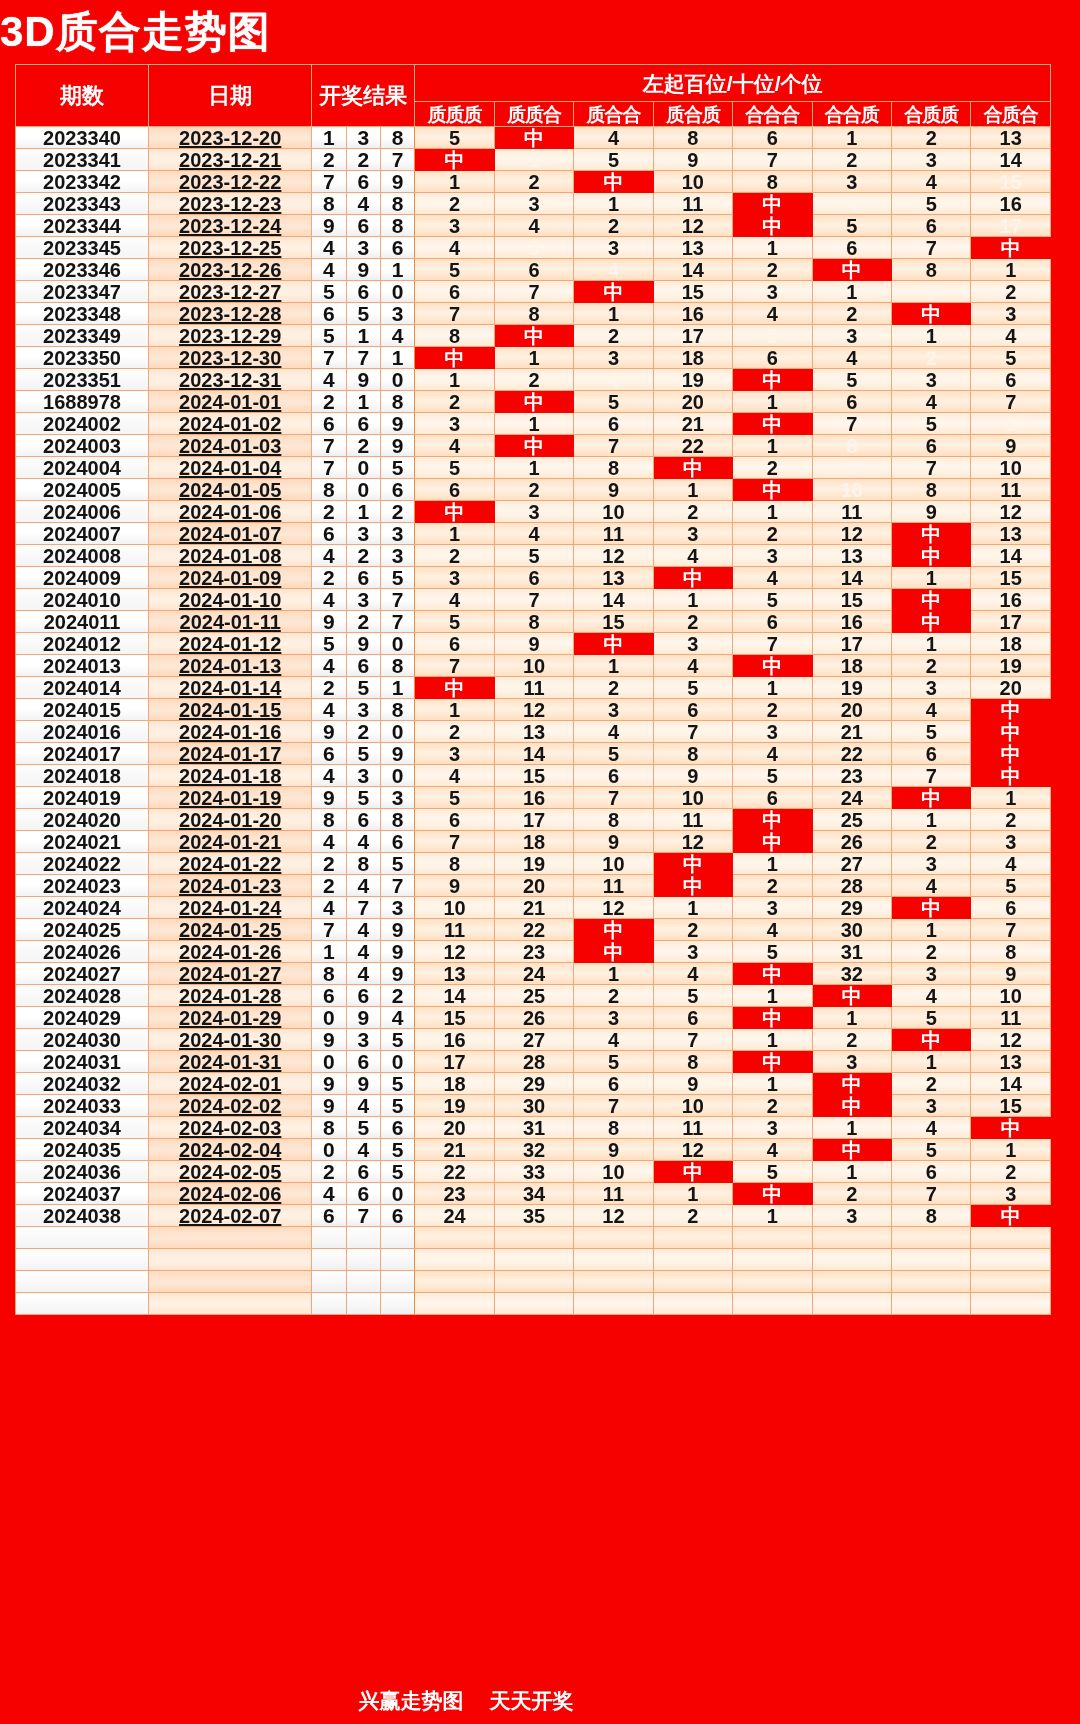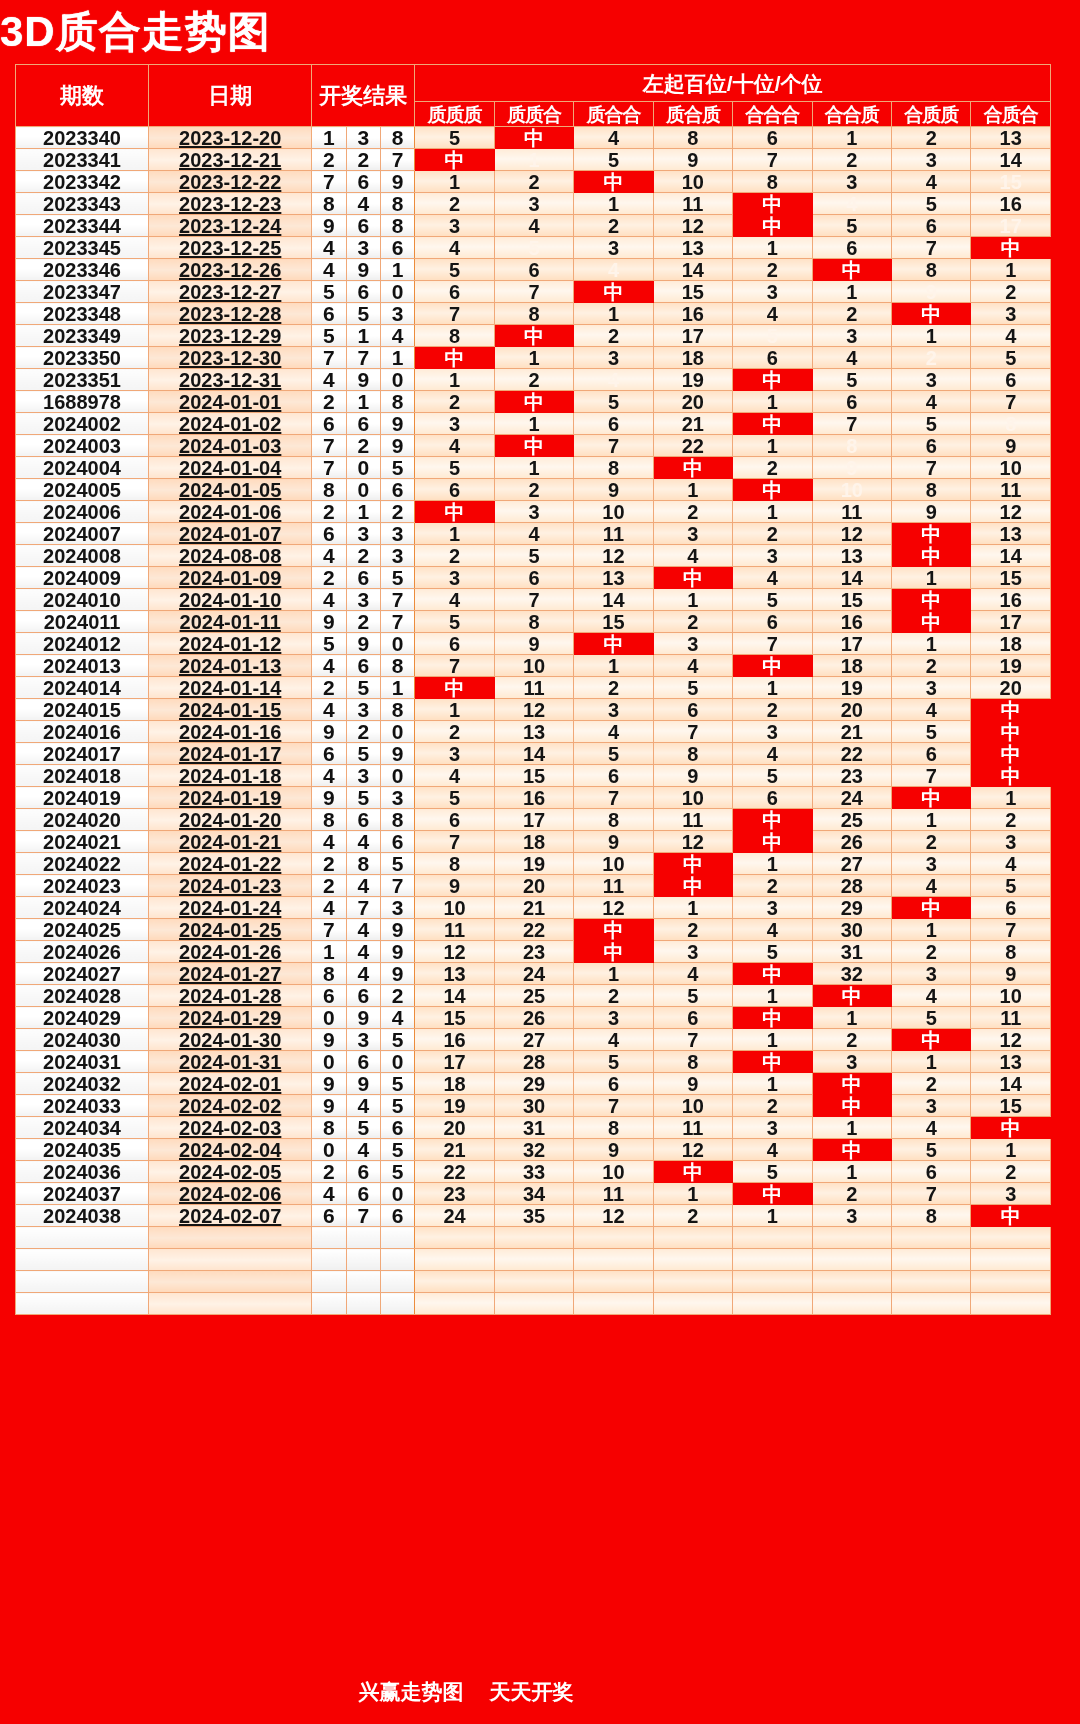--- a/index.html
+++ b/index.html
@@ -124,20 +124,21 @@
 
   
   #footer {
     position: absolute;
     left: 0;
     bottom: 0;
     width: 932px;
     height: 46px;
     background: #f60000;
     display: flex;
+    align-items: center;
     justify-content: center;
     gap: 26px;
   }
   #footer span {
     color: #ffffff;
     font-size: 21px;
     font-weight: bold;
   }
 </style>
 </head>
@@ -465,21 +466,21 @@
             <td class="cell">4</td>
             <td class="cell">11</td>
             <td class="cell">3</td>
             <td class="cell">2</td>
             <td class="cell">12</td>
             <td class="cell hit">中</td>
             <td class="cell">13</td>
           </tr>
           <tr>
             <td class="issue alt">2024008</td>
-            <td class="date alt">2024-08-08</td>
+            <td class="date alt">2024-01-08</td>
             <td class="ball first">4</td>
             <td class="ball">2</td>
             <td class="ball last">3</td>
             <td class="cell alt sep-left">2</td>
             <td class="cell alt">5</td>
             <td class="cell alt">12</td>
             <td class="cell alt">4</td>
             <td class="cell alt">3</td>
             <td class="cell alt">13</td>
             <td class="cell alt hit">中</td>

